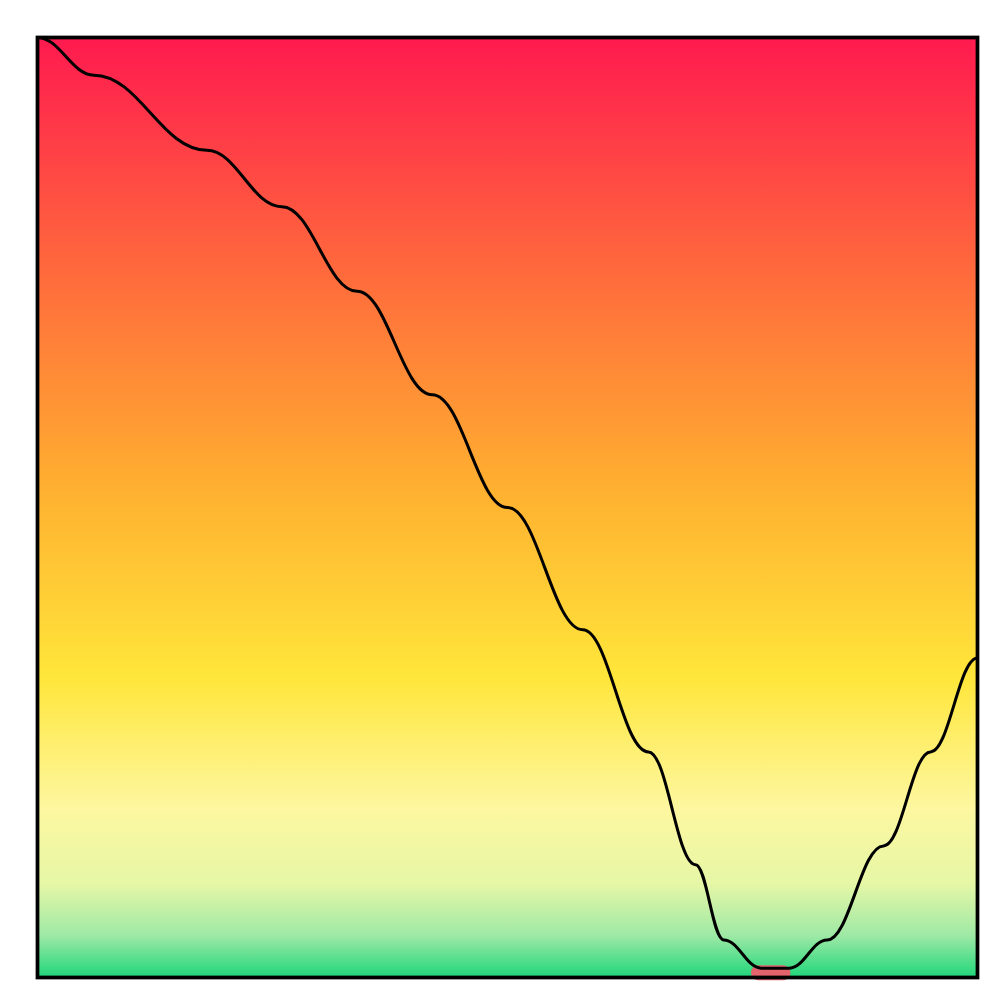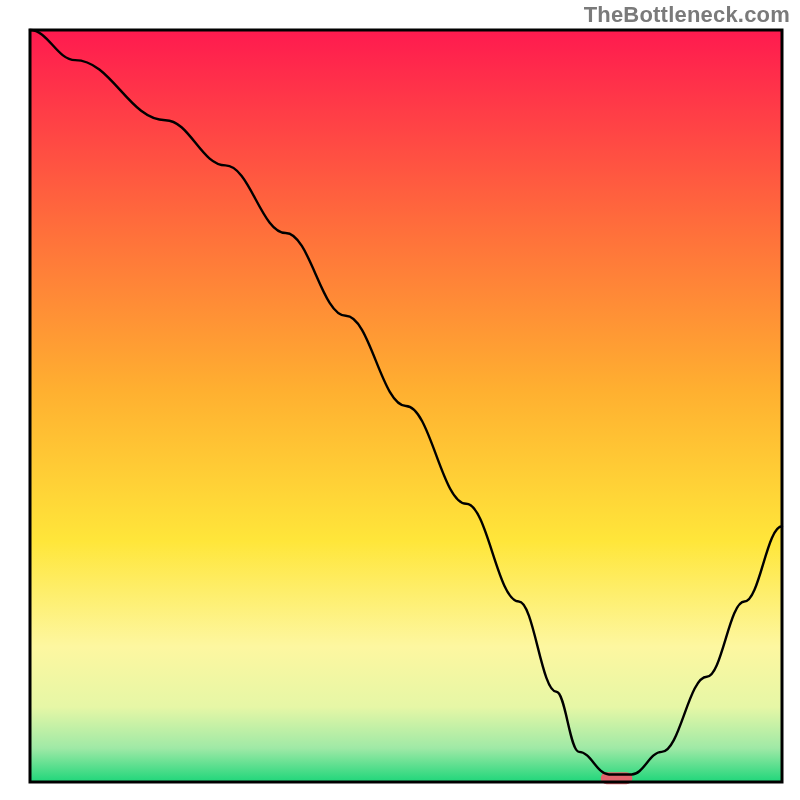--- a/index.html
+++ b/index.html
@@ -28,21 +28,20 @@
   svg.chart {
     position: absolute;
     top: 0;
     left: 0;
   }
 </style>
 </head>
 <body>
 
 <div class="canvas">
-  <div class="watermark">TheBottleneck.com</div>
 
   <svg class="chart" width="800" height="800" viewBox="0 0 800 800">
     <defs>
       <linearGradient id="bg-grad" x1="0" y1="0" x2="0" y2="1">
       <stop offset="0.00%" stop-color="#ff1a4f"></stop>
           <stop offset="25.00%" stop-color="#ff6a3c"></stop>
           <stop offset="48.00%" stop-color="#ffb030"></stop>
           <stop offset="68.00%" stop-color="#ffe63a"></stop>
           <stop offset="82.00%" stop-color="#fdf7a0"></stop>
           <stop offset="90.00%" stop-color="#e6f7a6"></stop>

